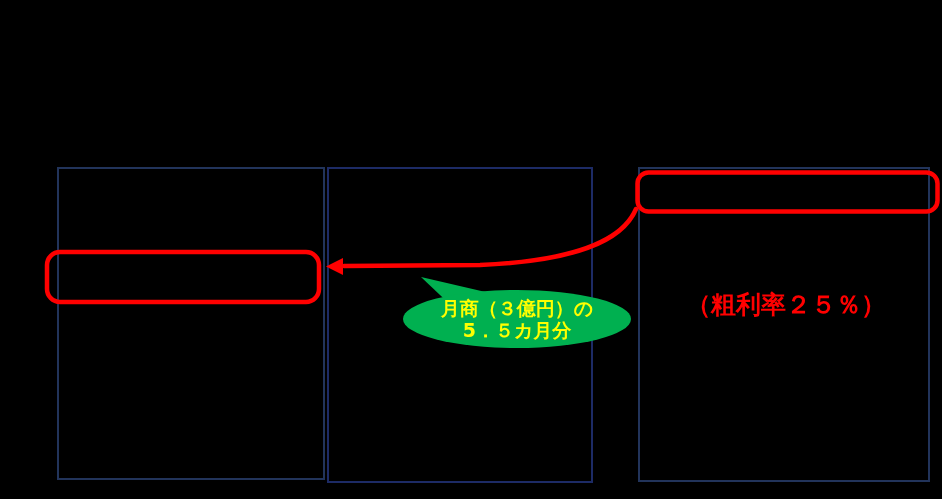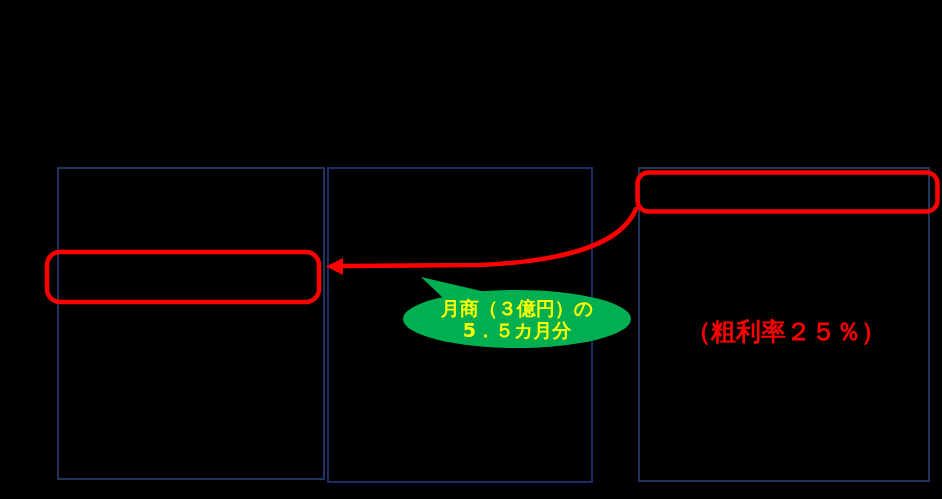--- a/index.html
+++ b/index.html
@@ -35,21 +35,21 @@
     left: 402px; top: 297px; width: 230px;
     text-align: center;
     font-size: 19px;
     font-weight: bold;
     line-height: 22px;
     color: #FFFF00;
     letter-spacing: 0px;
   }
   .gross-margin-label {
     position: absolute;
-    left: 640px; top: 317px; width: 292px;
+    left: 640px; top: 290px; width: 292px;
     text-align: center;
     font-size: 25px;
     font-weight: bold;
     line-height: 30px;
     color: #FF0000;
   }
 </style>
 </head>
 <body>
 

